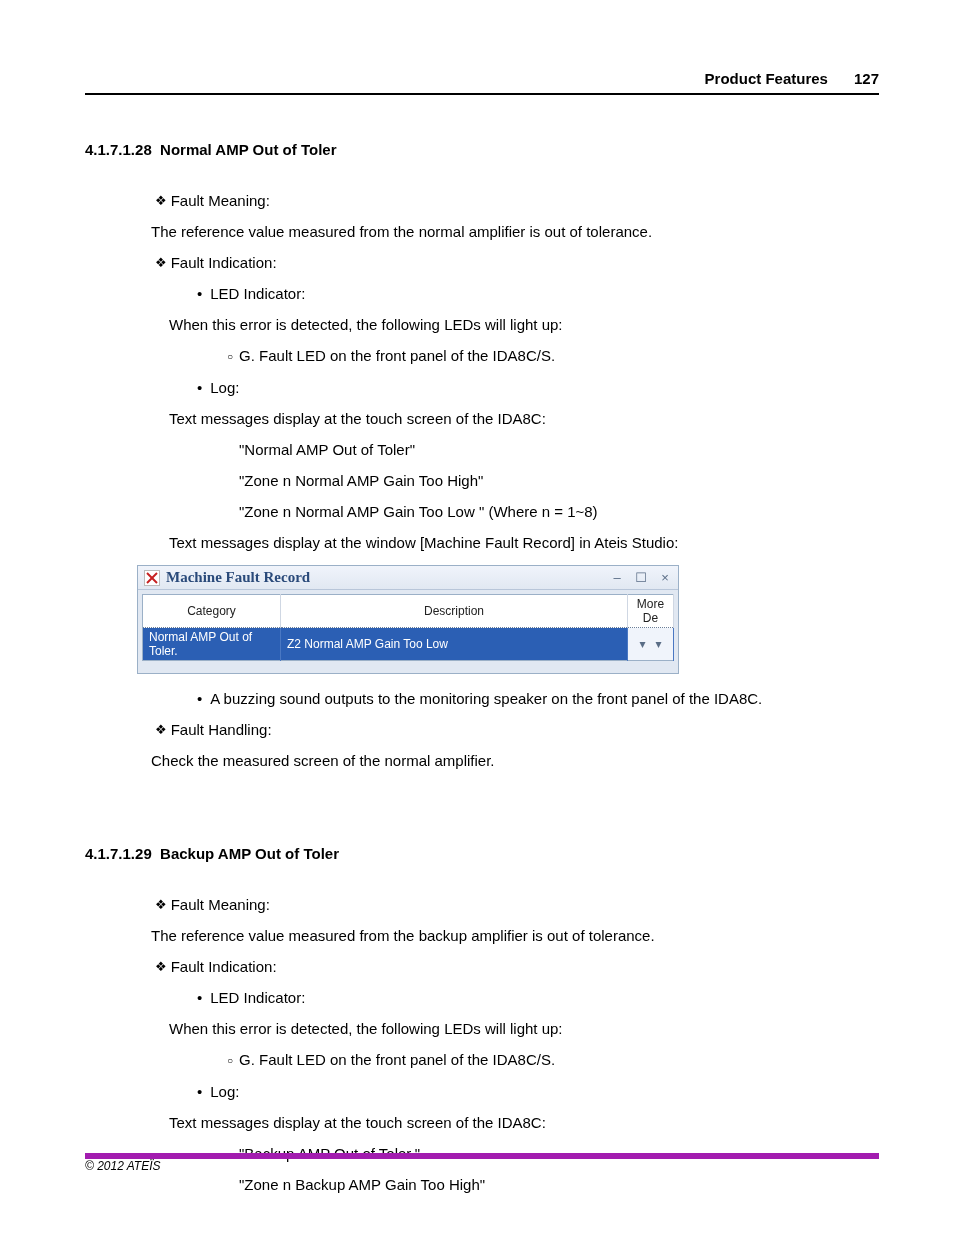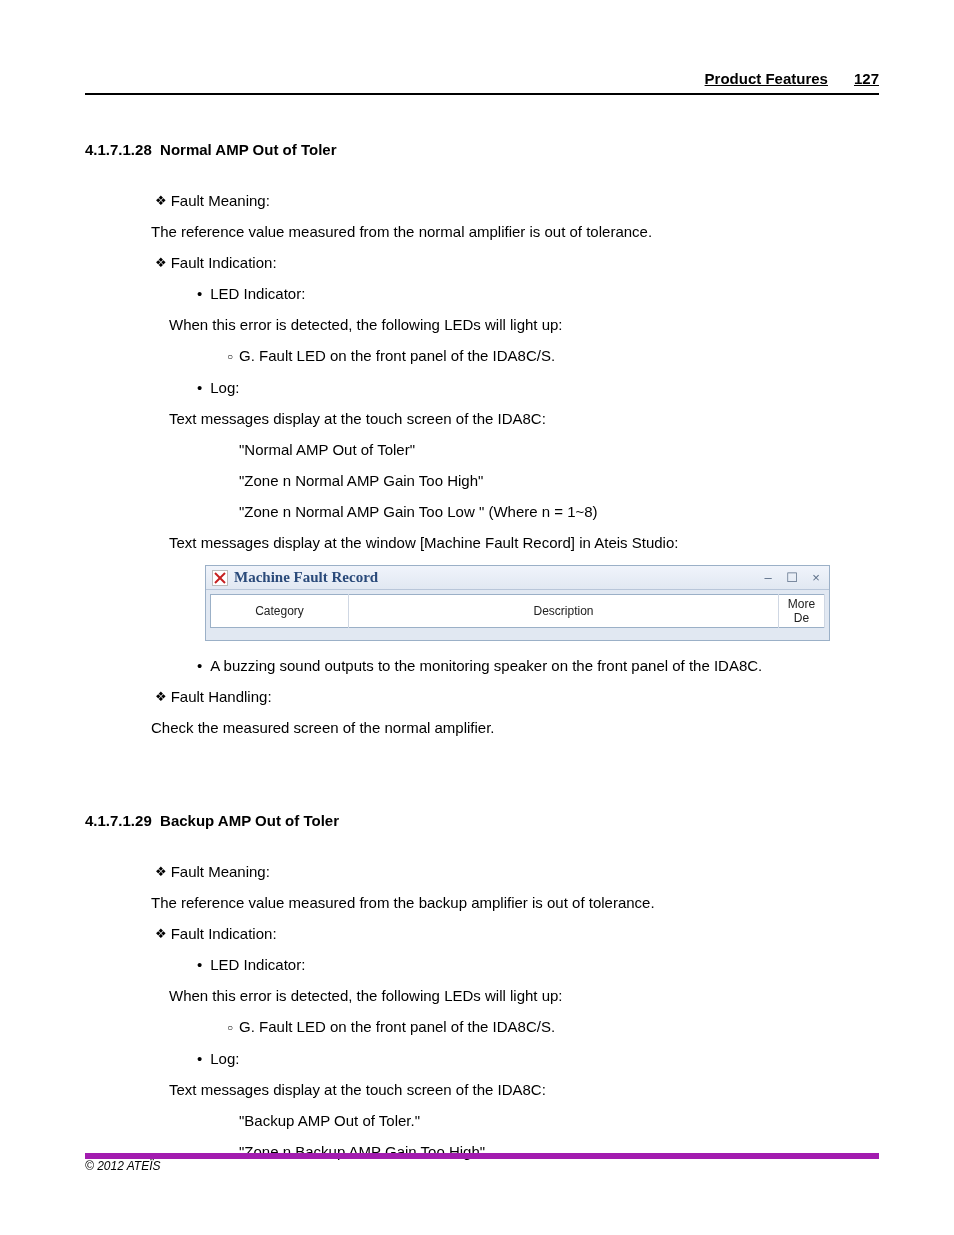--- a/index.html
+++ b/index.html
@@ -14,21 +14,20 @@
   .page {
     padding: 70px 75px 0 85px;
   }
   .header-row {
     display: flex;
     justify-content: flex-end;
     align-items: center;
     border-bottom: 2px solid #000;
     padding-bottom: 6px;
     margin-bottom: 46px;
-    text-decoration: underline;
   }
   .header-title {
     font-weight: bold;
     font-size: 15px;
     margin-right: 26px;
   }
   .page-num {
     font-weight: bold;
     font-size: 15px;
   }
@@ -90,23 +89,23 @@
   .indent-3 {
     margin-left: 154px;
     font-size: 15px;
     margin-bottom: 14px;
   }
   .section-gap {
     margin-top: 76px;
   }
   
   .mfr-window {
-    margin-left: 120px;
+    margin-left: 52px;
     margin-right: 0;
-    width: 625px;
+    width: 542px;
     margin-bottom: 16px;
     border: 1px solid #9bb0c7;
     background: #e1e8f2;
     font-size: 12px;
   }
   .mfr-titlebar {
     background: linear-gradient(#f0f4fb, #e1e8f2);
     display: flex;
     align-items: center;
     padding: 3px 6px;
@@ -238,20 +237,27 @@
       </div>
     </div>
     <div class="mfr-body">
       <table class="mfr-grid">
         <tbody>
             <tr>
           <th class="col-cat">Category</th>
           <th class="col-desc">Description</th>
           <th class="col-more">More De</th>
         </tr>
+        <tr>
+          <td>Normal AMP Out of Toler.</td>
+          <td>Z2 Normal AMP Gain Too Low</td>
+          <td class="dd-cell">
+            <span>▾</span>&nbsp;&nbsp;&nbsp;<span>▾</span>
+          </td>
+        </tr>
       </tbody>
         </table>
     </div>
   </div>
 
   <div class="bullet-row">
     <span class="bullet-dot">•</span>
     <span>A buzzing sound outputs to the monitoring speaker on the front panel of the IDA8C.</span>
   </div>
 

